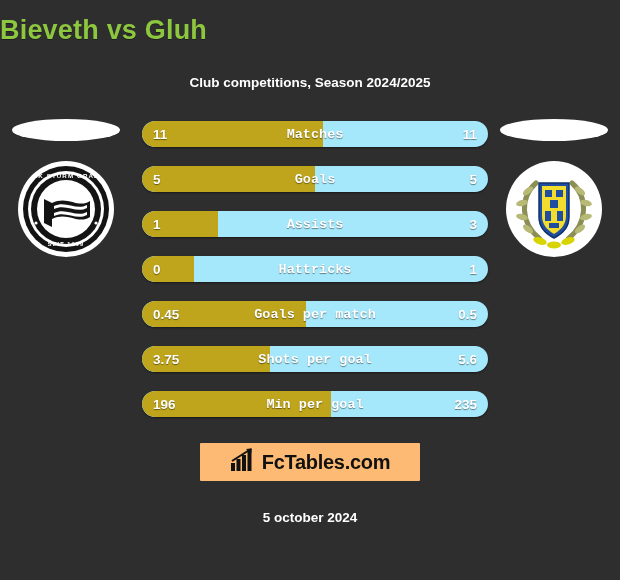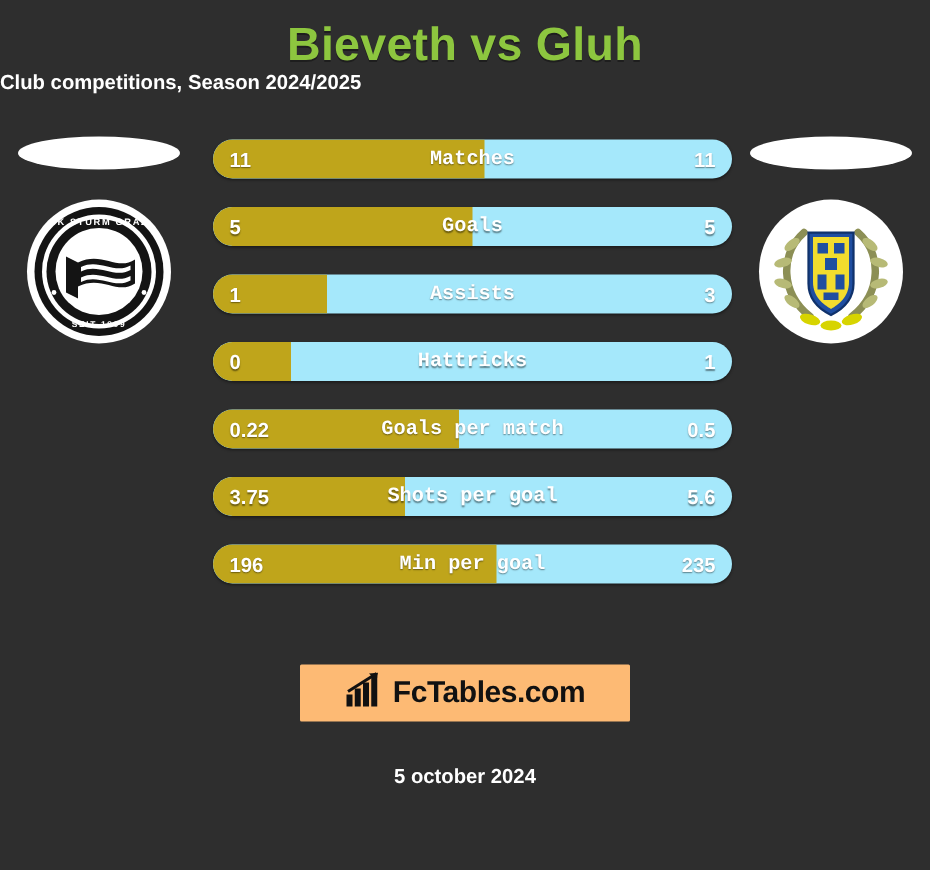--- a/index.html
+++ b/index.html
@@ -16,34 +16,35 @@
     position: relative;
   }
   .page {
     width: 620px;
     height: 580px;
     position: relative;
   }
 
   
   .title {
-    text-align: center;
+    text-align: left;
     color: #8dc63f;
-    font-size: 31px;
+    font-size: 27px;
     font-weight: bold;
     letter-spacing: 0.2px;
     padding-top: 13px;
     line-height: 34px;
     text-shadow: 0 1px 0 rgba(0,0,0,0.35);
   }
   .subtitle {
+    text-align: center;
     color: #ffffff;
     font-size: 13.5px;
     font-weight: bold;
-    margin-top: 0;
+    margin-top: 28px;
     line-height: 16px;
   }
 
   
   .body-area {
     position: relative;
     margin-top: 28px;
     height: 320px;
   }
 
@@ -259,21 +260,21 @@
         <div class="bar-text">
           <span class="bar-home">0</span>
           <span class="bar-label">Hattricks</span>
           <span class="bar-away">1</span>
         </div>
       </div>
 
       <div class="bar-row">
         <div class="bar-fill" style="width:47.4%"></div>
         <div class="bar-text">
-          <span class="bar-home">0.22</span>
+          <span class="bar-home">0.45</span>
           <span class="bar-label">Goals per match</span>
           <span class="bar-away">0.5</span>
         </div>
       </div>
 
       <div class="bar-row">
         <div class="bar-fill" style="width:37%"></div>
         <div class="bar-text">
           <span class="bar-home">3.75</span>
           <span class="bar-label">Shots per goal</span>

